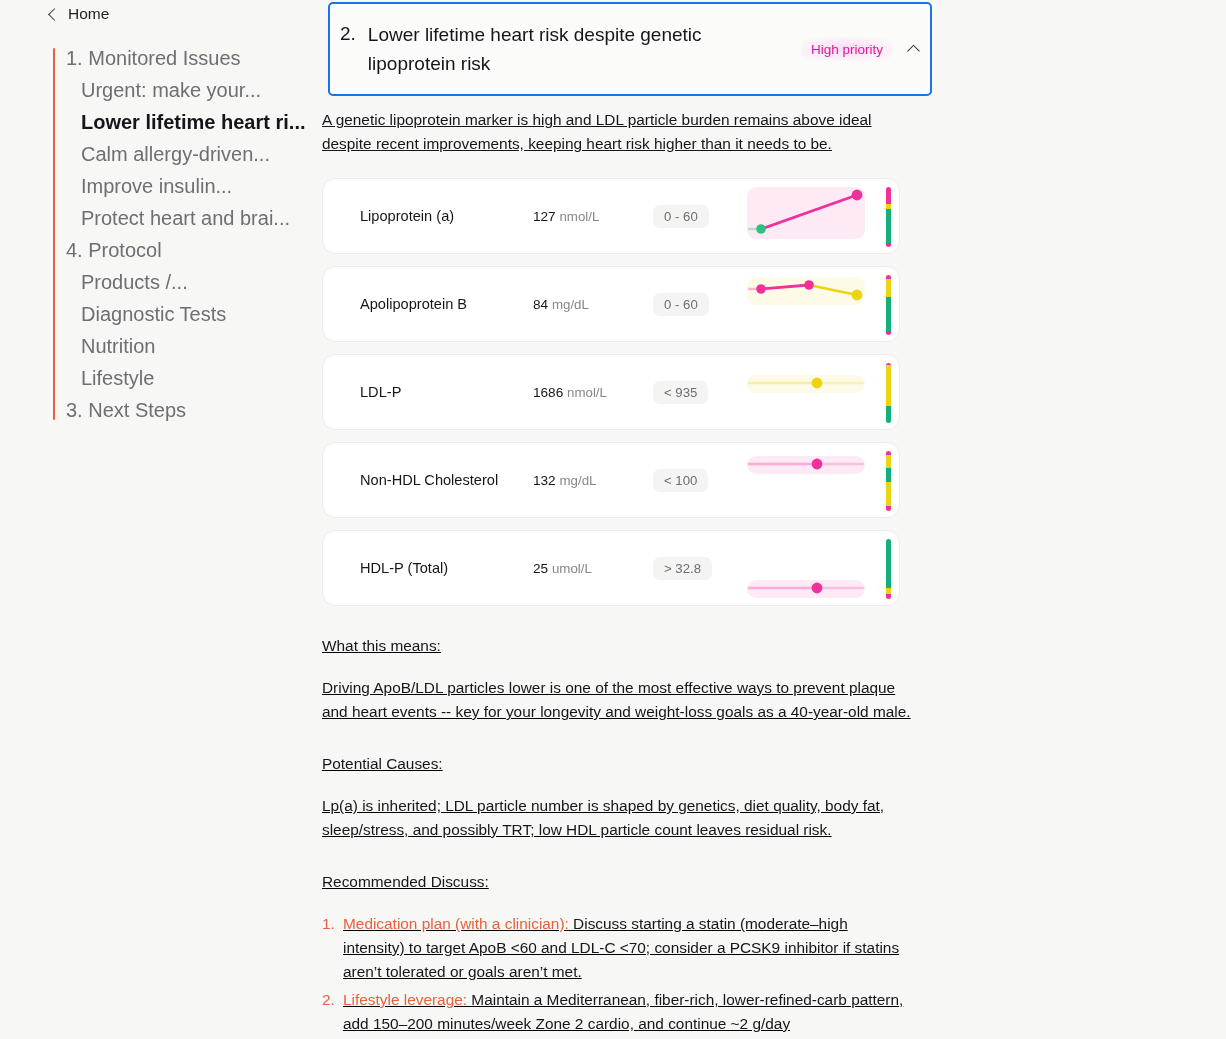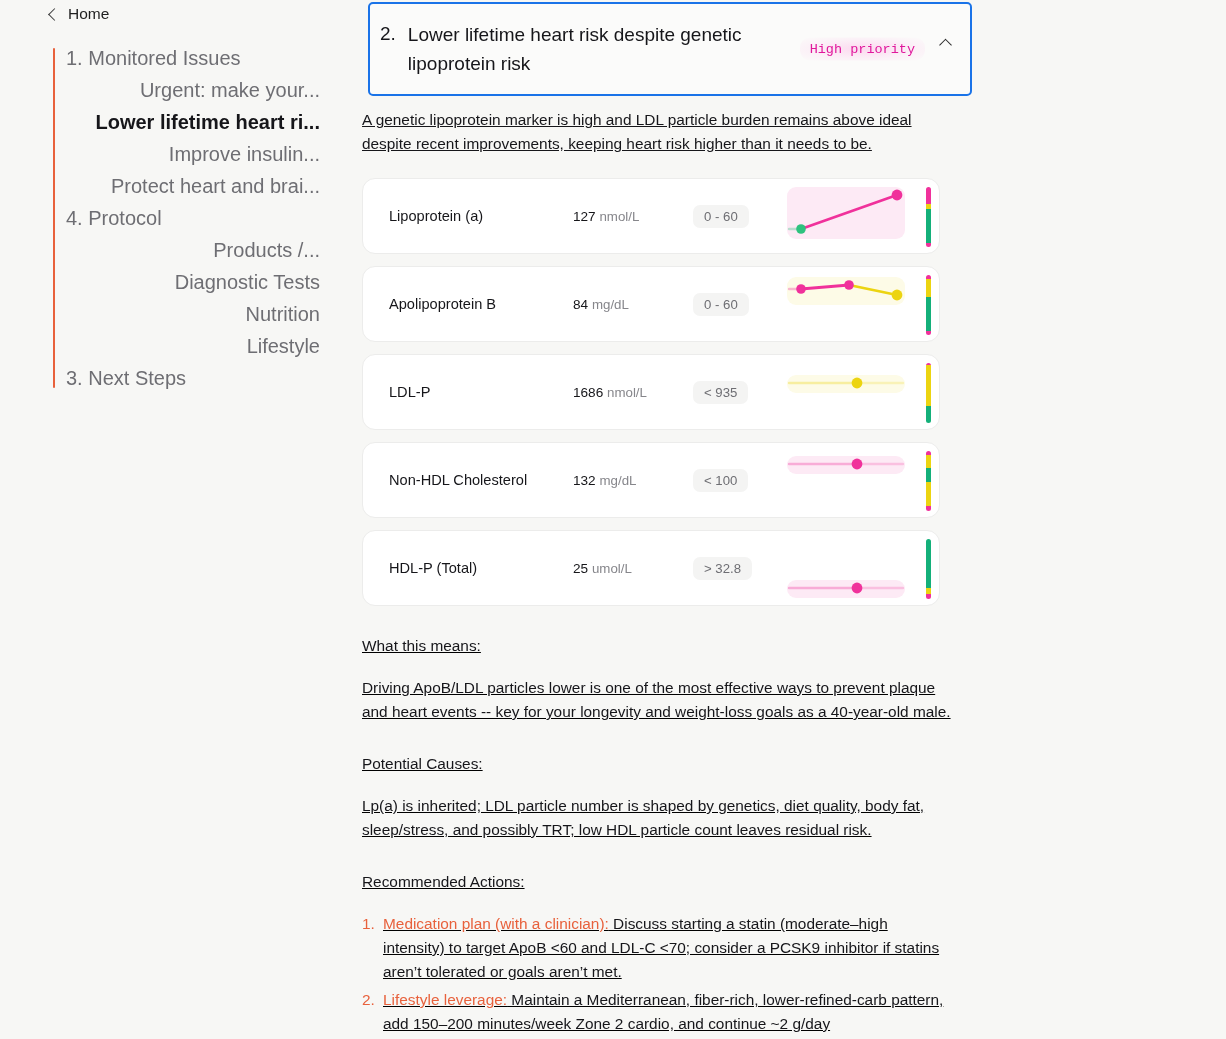--- a/index.html
+++ b/index.html
@@ -3,21 +3,21 @@
 <meta charset="utf-8">
 <style>
   * { box-sizing: border-box; }
   html, body {
     margin: 0; padding: 0;
     width: 1226px; height: 1039px;
     background: #f7f7f5;
     font-family: "Liberation Sans", sans-serif;
     overflow: hidden;
   }
-  .page { position: relative; width: 1224px; height: 1039px; display: flex; gap: 40px; }
+  .page { position: relative; width: 1224px; height: 1039px; display: flex; }
 
   
   .sidebar { width: 320px; flex: 0 0 320px; padding: 0 0 0 48px; }
   .home-link {
     display: flex; align-items: center; gap: 9px;
     margin-top: 0; padding-top: 0; height: 28px;
     color: #1f1f1f; font-size: 15.5px; cursor: pointer;
   }
   .chev-left { width: 9px; height: 9px; border-left: 1.6px solid #3c3c3c; border-bottom: 1.6px solid #3c3c3c;
     transform: rotate(45deg); margin-left: 2px; }
@@ -25,37 +25,37 @@
   .group { position: relative; }
   .group-bar {
     position: absolute; left: 5px; top: 6px; bottom: 6px;
     width: 1.6px; background: #e8613c; border-radius: 2px;
   }
   .nav-item {
     font-size: 20px; color: #6e6e73; line-height: 32px; height: 32px;
     white-space: nowrap; overflow: hidden; cursor: pointer;
   }
   .nav-item.numbered { padding-left: 18px; color: #6e6e73; }
-  .nav-item.sub { padding-left: 33px; text-align: right; }
+  .nav-item.sub { padding-left: 33px; }
   .nav-item.active { color: #16161a; font-weight: bold; }
 
   
   .main { flex: 1; position: relative; padding-right: 28px; }
 
   .issue-header {
     position: relative; margin: 2px 0 0 8px; width: 604px;
     border: 2px solid #1a73e8; border-radius: 5px;
     background: #fbfbfa;
     padding: 16px 14px 16px 8px;
     display: flex; align-items: flex-start; cursor: pointer;
   }
   .issue-num { font-size: 19px; color: #16161a; padding: 0 12px 0 2px; line-height: 28px; }
   .issue-title { font-size: 19px; color: #16161a; line-height: 29px; max-width: 365px; }
-  .header-right { position: absolute; right: 20px; top: 50%; transform: translateY(-50%);
-    display: flex; align-items: flex-start; gap: 16px; font-family: Liberation Mono, monospace; }
+  .header-right { position: absolute; right: 12px; top: 50%; transform: translateY(-50%);
+    display: flex; align-items: center; gap: 16px; }
   .priority-badge {
     font-size: 13.5px; color: #e0189c; white-space: nowrap;
     padding: 4px 10px; border-radius: 10px;
     background: radial-gradient(ellipse at center, rgba(255,120,210,0.26) 0%, rgba(255,150,220,0.10) 60%, rgba(255,255,255,0) 100%);
   }
   .chev-up { width: 9px; height: 9px; border-left: 1.6px solid #2b2b2b; border-top: 1.6px solid #2b2b2b;
     transform: rotate(45deg); margin-top: 3px; }
 
   .summary {
     margin: 12px 0 0 0; padding-left: 0;
@@ -64,21 +64,21 @@
   .summary, .prose, .cards { margin-left: 2px; text-decoration: underline; }
 
   
   .cards { margin-top: 22px; width: 578px; }
   .card {
     position: relative; height: 76px; background: #ffffff;
     border: 1px solid #ececeb; border-radius: 13px;
     margin-bottom: 12px; display: flex; align-items: center;
     overflow: hidden;
   }
-  .card-name { position: absolute; left: 26px; font-size: 14.6px; color: #16161a; }
+  .card-name { position: absolute; left: 37px; font-size: 14.6px; color: #16161a; }
   .card-value { position: absolute; left: 210px; font-size: 13.6px; color: #16161a; white-space: nowrap; }
   .card-value .unit { color: #86868b; font-size: 13.3px; }
   .card-range {
     position: absolute; left: 330px; font-size: 13.2px; color: #6e6e73;
     background: #f4f4f3; border-radius: 7px; padding: 4px 11px; white-space: nowrap;
   }
   .spark { position: absolute; right: 14px; top: 0; width: 140px; height: 76px; }
   .gauge { position: absolute; right: 8px; top: 8px; width: 5px; height: 60px;
     display: flex; flex-direction: column; border-radius: 3px; overflow: hidden; }
   .gauge span { display: block; width: 100%; }
@@ -105,20 +105,21 @@
       <span class="chev-left"></span>
       <span>Home</span>
     </div>
     <div class="nav">
       <div class="group">
         <div class="group-bar"></div>
         <div id="nav-list">
             <div class="nav-item numbered"><span>1. Monitored Issues</span></div>
             <div class="nav-item sub"><span>Urgent: make your...</span></div>
             <div class="nav-item sub active"><span>Lower lifetime heart ri...</span></div>
+            <div class="nav-item sub"><span>Calm allergy-driven...</span></div>
             <div class="nav-item sub"><span>Improve insulin...</span></div>
             <div class="nav-item sub"><span>Protect heart and brai...</span></div>
             <div class="nav-item numbered"><span>4. Protocol</span></div>
             <div class="nav-item sub"><span>Products /...</span></div>
             <div class="nav-item sub"><span>Diagnostic Tests</span></div>
             <div class="nav-item sub"><span>Nutrition</span></div>
             <div class="nav-item sub"><span>Lifestyle</span></div>
             <div class="nav-item numbered"><span>3. Next Steps</span></div>
           </div>
       </div>
@@ -227,21 +228,21 @@
             <span style="background: rgb(240, 49, 155); height: 9%;"></span>
           </div>
         </div>
       </div>
 
     <div class="prose">
       <p class="label">What this means:</p>
       <p>Driving ApoB/LDL particles lower is one of the most effective ways to prevent plaque and heart events -- key for your longevity and weight-loss goals as a 40-year-old male.</p>
       <p class="label">Potential Causes:</p>
       <p>Lp(a) is inherited; LDL particle number is shaped by genetics, diet quality, body fat, sleep/stress, and possibly TRT; low HDL particle count leaves residual risk.</p>
-      <p class="label">Recommended Actions:</p>
+      <p class="label">Recommended Discuss:</p>
       <ul class="actions" id="actions">
           <li><span class="idx">1.</span><span class="lead">Medication plan (with a clinician):</span><span> Discuss starting a statin (moderate–high intensity) to target ApoB &lt;60 and LDL-C &lt;70; consider a PCSK9 inhibitor if statins aren’t tolerated or goals aren’t met.</span></li>
           <li><span class="idx">2.</span><span class="lead">Lifestyle leverage:</span><span> Maintain a Mediterranean, fiber-rich, lower-refined-carb pattern, add 150–200 minutes/week Zone 2 cardio, and continue ~2 g/day</span></li>
         </ul>
     </div>
 
   </main>
 </div>
 
 </body></html>

